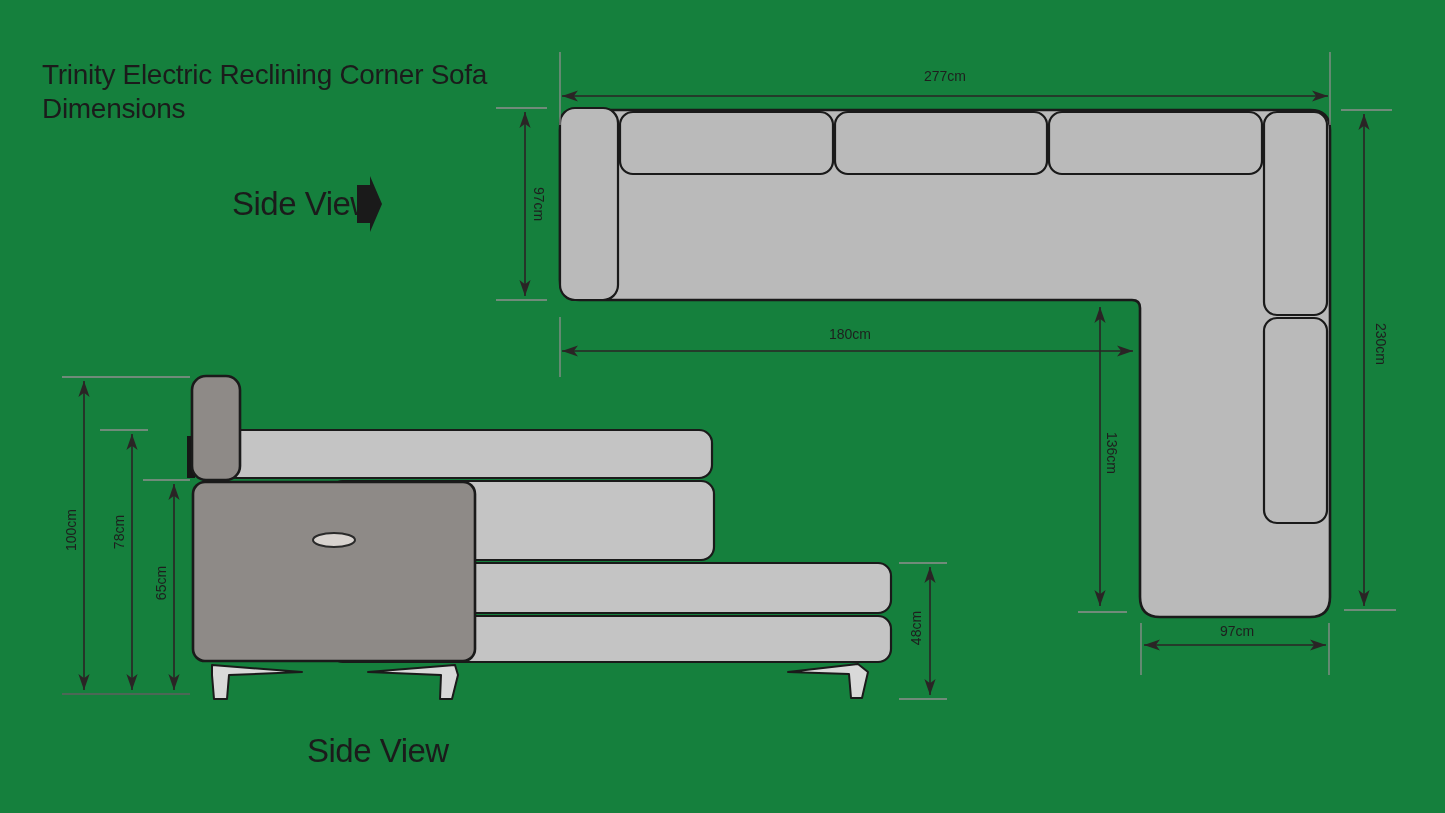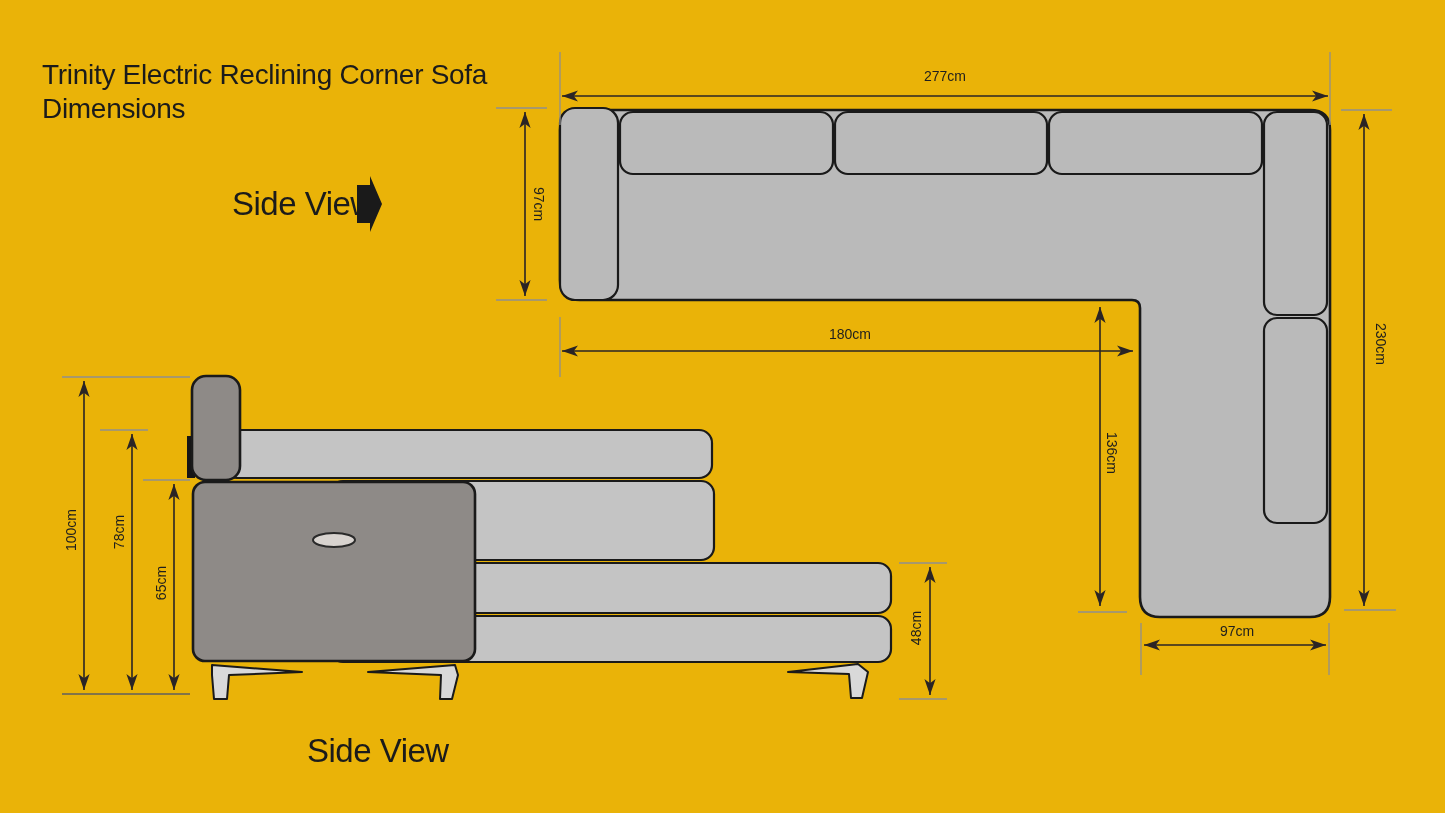--- a/index.html
+++ b/index.html
@@ -1,19 +1,19 @@
 <!DOCTYPE html>
 <html><head>
 <meta charset="utf-8">
 <style>
   html,body{margin:0;padding:0;background:#ffffff;}
   .canvas{
     position:relative;
     width:1445px;height:813px;
-    background:#eab308;
+    background:#15803d;
     font-family:"Liberation Sans",sans-serif;
     overflow:hidden;
   }
   svg{display:block;}
   .title-text{font-size:28px;fill:#1b1b1b;letter-spacing:-0.3px;}
   .view-label{font-size:33px;fill:#1b1b1b;letter-spacing:-0.5px;}
   .dim-label{font-size:14px;fill:#1e1e1e;}
   .sofa{stroke:#1a1a1a;stroke-width:2.6;}
   .cushion{stroke:#1a1a1a;stroke-width:2.2;}
   .leg{stroke:#1a1a1a;stroke-width:2;stroke-linejoin:round;}

